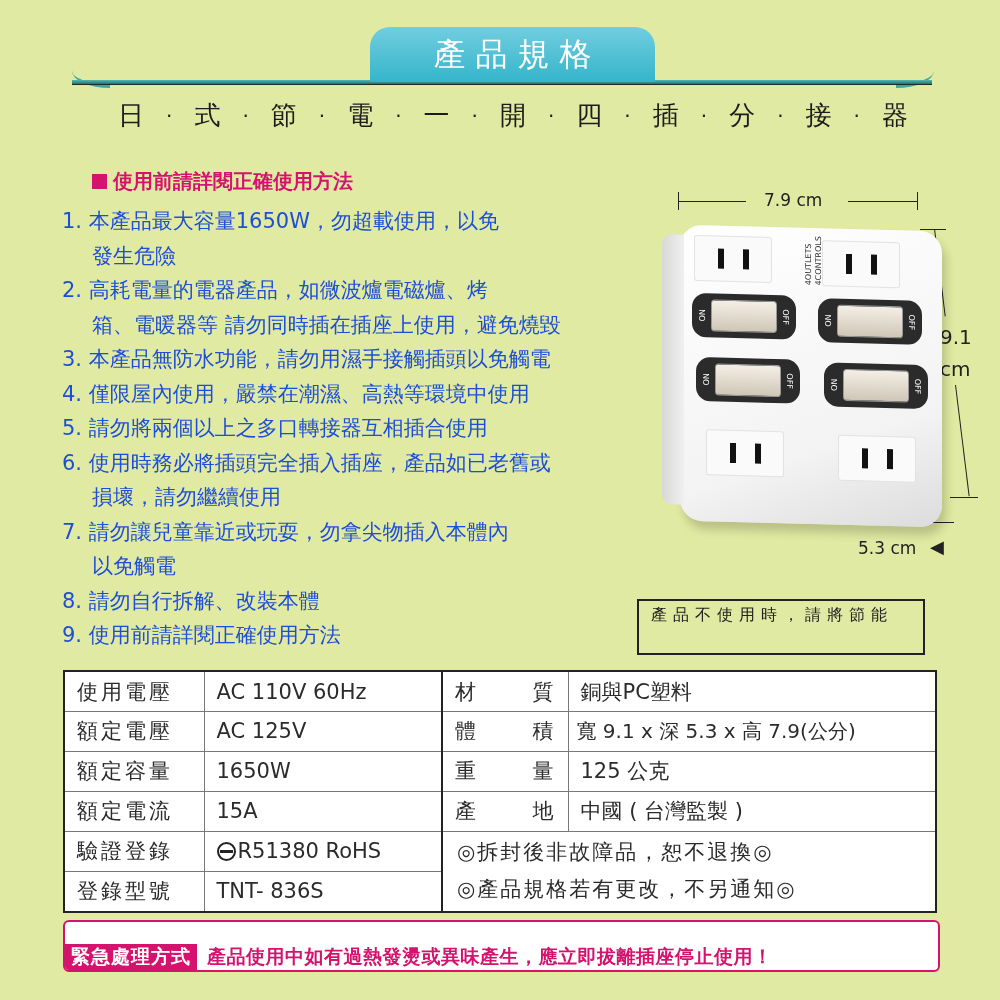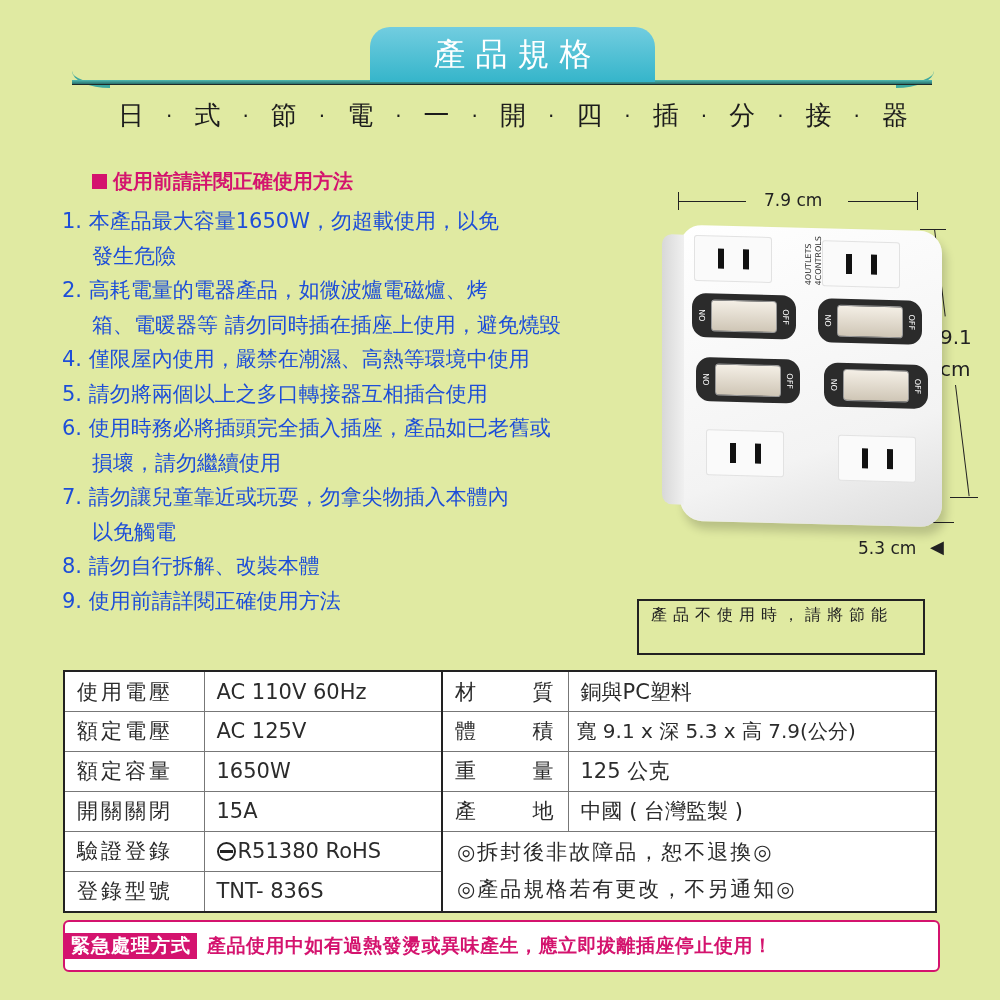--- a/index.html
+++ b/index.html
@@ -101,21 +101,21 @@
   .spec td.k { letter-spacing:3px; }
   .spec td.k2 { text-align:justify; text-align-last:justify; padding-right:14px; }
   .spec td.split { border-left:2px solid #222; }
   .spec td.notes { vertical-align:middle; font-size:21px; line-height:37px; padding-left:14px; letter-spacing:2px; }
   .ccc { display:inline-block; width:19px; height:19px; border:2.5px solid #222; border-radius:50%; position:relative; vertical-align:-3px; margin-right:2px; box-sizing:border-box; }
   .ccc::after { content:""; position:absolute; left:1px; right:1px; top:6px; height:3px; background:#222; }
   
   .emerg {
     position:absolute; left:63px; top:920px; width:877px; height:52px;
     border:2px solid #d4136e; border-radius:6px; background:#fff;
-    display:flex; align-items:center; overflow:hidden; box-sizing:border-box;
+    display:flex; align-items:flex-end; overflow:hidden; box-sizing:border-box;
   }
   .emerg .tag {
     background:#d4136e; color:#fff; font-size:19px; font-weight:bold;
     display:flex; align-items:center; padding:0 6px; letter-spacing:1px;
   }
   .emerg .msg {
     color:#d4136e; font-size:19px; font-weight:bold; display:flex; align-items:center; padding-left:10px; letter-spacing:0.5px;
   }
 </style>
 </head>
@@ -151,20 +151,21 @@
   <span>器</span>
 </div>
 
 <div class="section-head">
   <span class="sq"></span>
   <span>使用前請詳閱正確使用方法</span>
 </div>
 <ul class="list">
   <li><span>1.</span> <span>本產品最大容量1650W，勿超載使用，以免</span><span class="cont">發生危險</span></li>
   <li><span>2.</span> <span>高耗電量的電器產品，如微波爐電磁爐、烤</span><span class="cont">箱、電暖器等 請勿同時插在插座上使用，避免燒毀</span></li>
+  <li><span>3.</span> <span>本產品無防水功能，請勿用濕手接觸插頭以免觸電</span></li>
   <li><span>4.</span> <span>僅限屋內使用，嚴禁在潮濕、高熱等環境中使用</span></li>
   <li><span>5.</span> <span>請勿將兩個以上之多口轉接器互相插合使用</span></li>
   <li><span>6.</span> <span>使用時務必將插頭完全插入插座，產品如已老舊或</span><span class="cont">損壞，請勿繼續使用</span></li>
   <li><span>7.</span> <span>請勿讓兒童靠近或玩耍，勿拿尖物插入本體內</span><span class="cont">以免觸電</span></li>
   <li><span>8.</span> <span>請勿自行拆解、改裝本體</span></li>
   <li><span>9.</span> <span>使用前請詳閱正確使用方法</span></li>
 </ul>
 
 <div class="vline" style="left:678px;top:192px;height:18px;"></div>
 <div class="hline" style="left:678px;top:201px;width:68px;"></div>
@@ -235,21 +236,21 @@
     <td class="k2 split"><span>體</span> <span>積</span></td>
     <td style="font-size:20px;padding-left:8px;">寬 9.1 x 深 5.3  x 高 7.9(公分)</td>
   </tr>
   <tr>
     <td class="k">額定容量</td>
     <td>1650W</td>
     <td class="k2 split"><span>重</span> <span>量</span></td>
     <td>125 公克</td>
   </tr>
   <tr>
-    <td class="k">開關關閉</td>
+    <td class="k">額定電流</td>
     <td>15A</td>
     <td class="k2 split"><span>產</span> <span>地</span></td>
     <td>中國 ( 台灣監製 )</td>
   </tr>
   <tr>
     <td class="k">驗證登錄</td>
     <td><span class="ccc"></span><span>R51380 RoHS</span></td>
     <td class="notes split" colspan="2" rowspan="2">
       <div>◎拆封後非故障品，恕不退換◎</div>
       <div>◎產品規格若有更改，不另通知◎</div>

